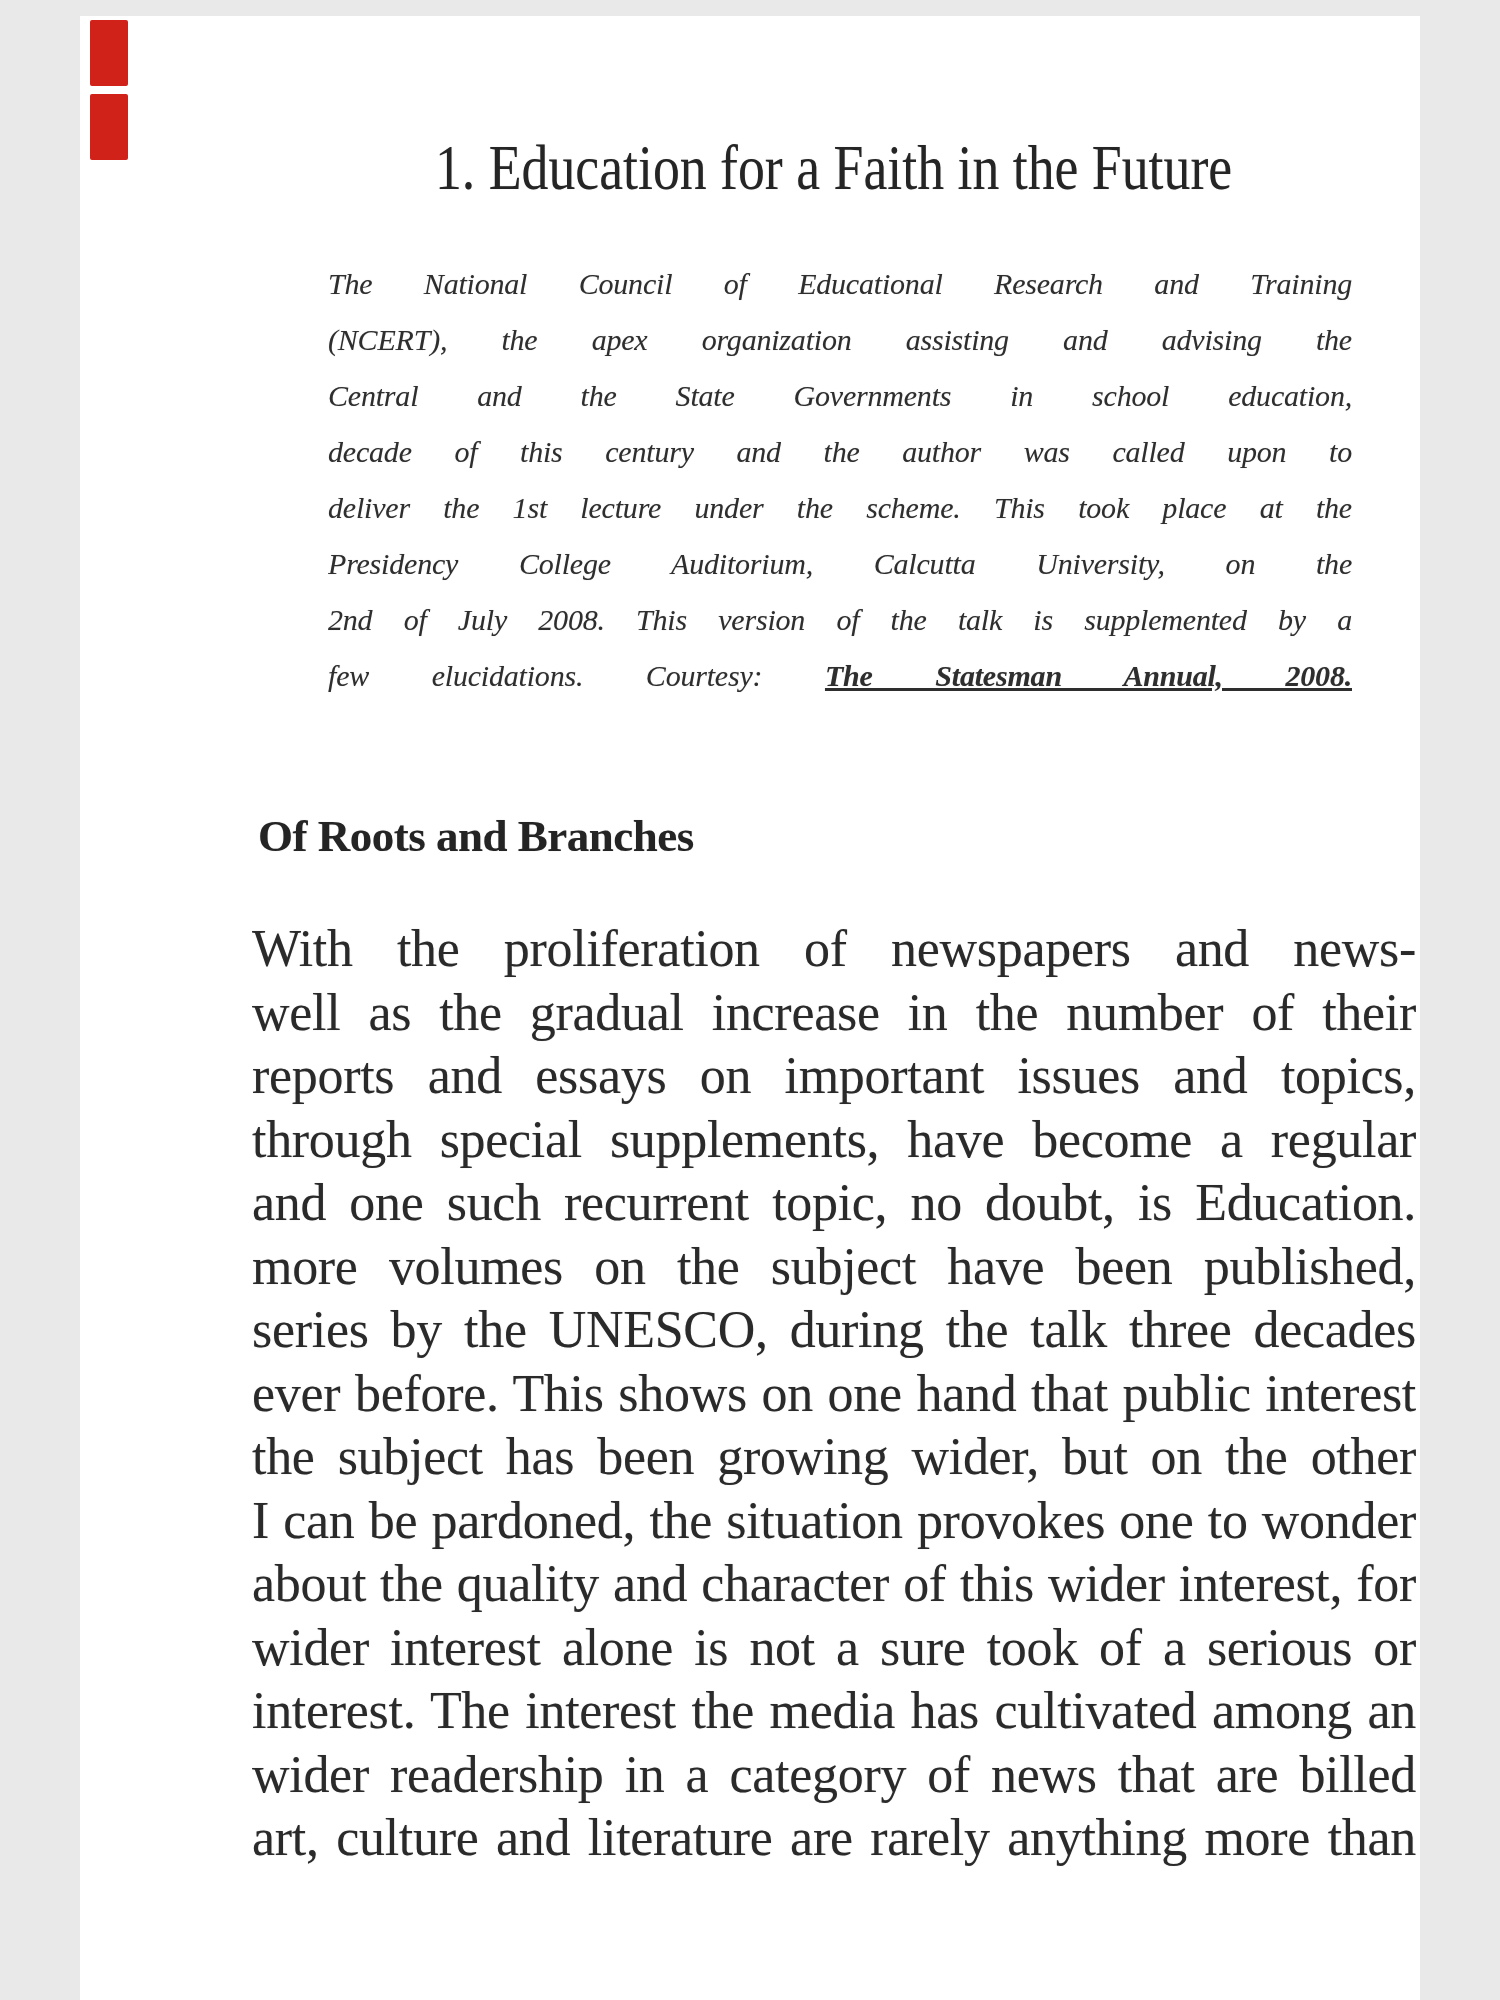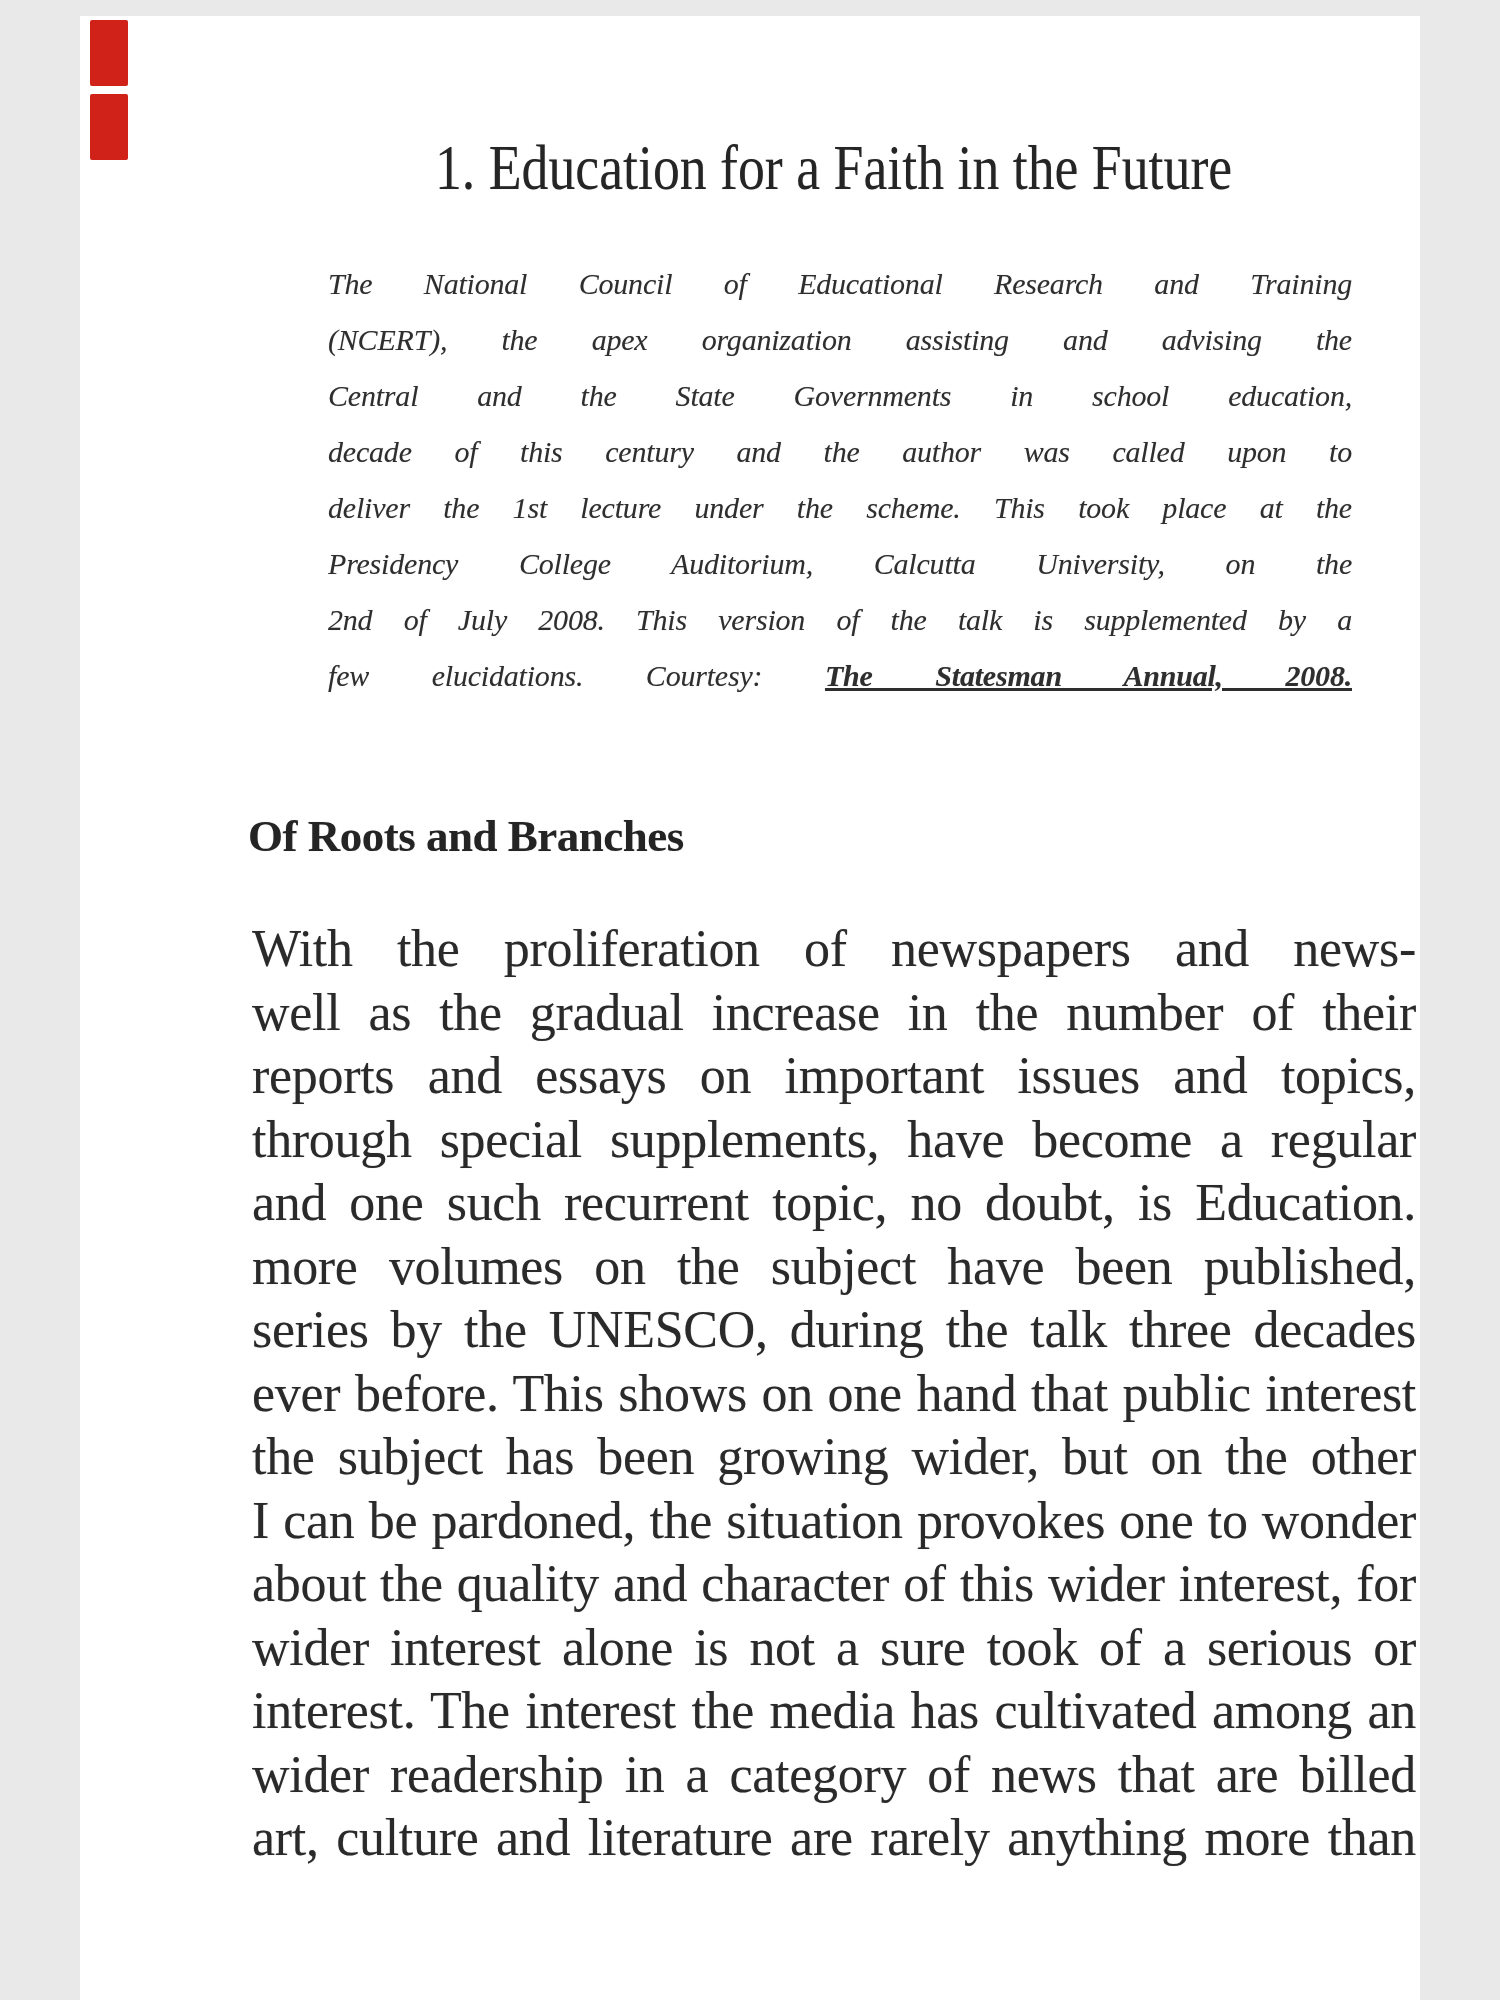--- a/index.html
+++ b/index.html
@@ -41,21 +41,21 @@
     font-style:italic;
     font-size:30px;
     color:#2e2e2e;
     text-shadow:0 0 1px rgba(45,45,45,0.28);
     letter-spacing:-0.2px;
   }
   .intro-wrap .jline{line-height:56px;height:56px;}
   .courtesy-bold{font-weight:bold;text-decoration:underline;}
   
   .heading{
-    position:absolute;left:168px;top:797px;
+    position:absolute;left:178px;top:797px;
     font-size:45px;line-height:46px;
     font-weight:bold;
     letter-spacing:-0.5px;
     color:#242424;
     text-shadow:0 0 1px rgba(40,40,40,0.28);
     white-space:nowrap;
   }
   
   .body-wrap{
     position:absolute;left:172px;top:901px;width:1164px;

